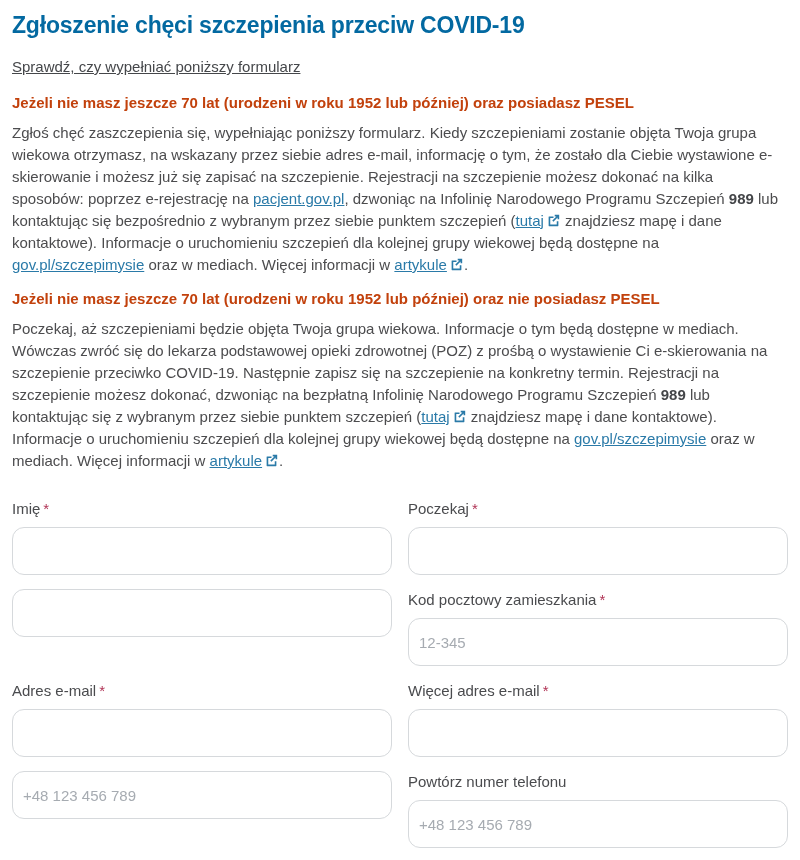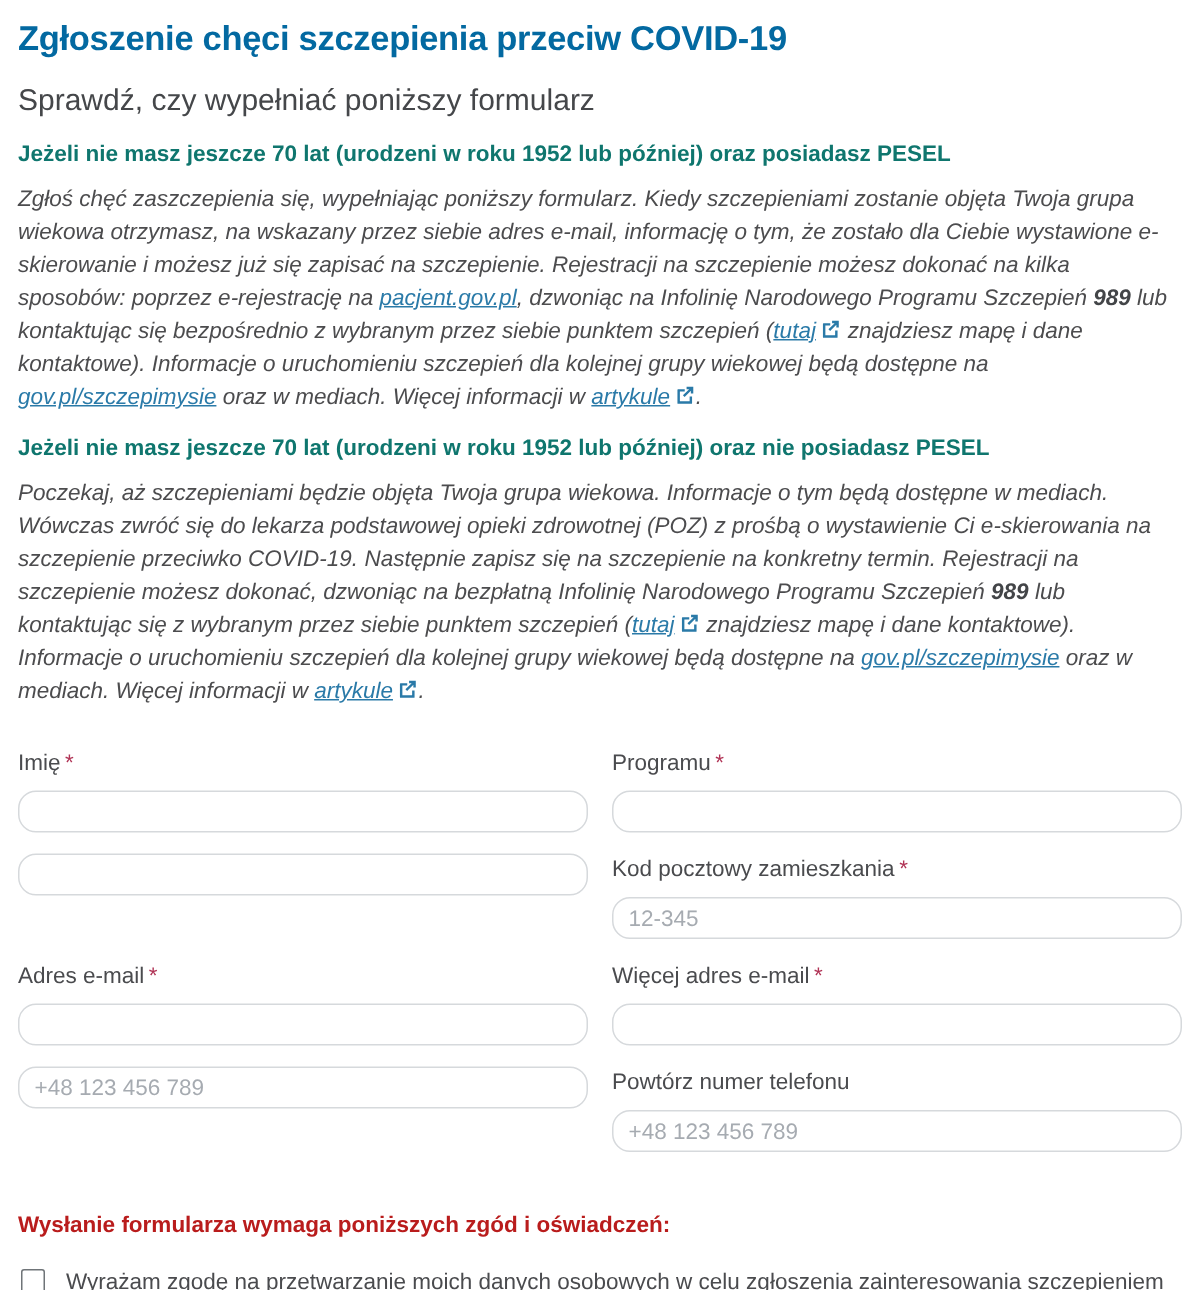--- a/index.html
+++ b/index.html
@@ -16,33 +16,33 @@
   }
   .page-title {
     font-size: 23px;
     line-height: 30px;
     font-weight: 700;
     color: #0369a1;
     letter-spacing: -0.2px;
     margin: 2px 0 16px 0;
   }
   .page-subtitle {
-    font-size: 20px;
+    font-size: 15px;
     color: #45474a;
     margin: 0 0 14px 0;
+    text-decoration: underline;
   }
   .section-heading {
     font-weight: 700;
-    color: #0f766e;
+    color: #c2410c;
     margin: 12px 0 8px 0;
   }
   .section-paragraph {
     color: #4c4c4e;
     margin: 0 0 6px 0;
-    font-style: italic;
   }
   .section-paragraph strong { font-weight: 700; color: #434548; }
   a.link {
     color: #2a7aa8;
     text-decoration: underline;
     cursor: pointer;
   }
   .ext-icon {
     display: inline-block;
     width: 13px;
@@ -60,21 +60,21 @@
     row-gap: 14px;
   }
   .form-field { display: flex; flex-direction: column; }
   .field-label {
     color: #4a4b4e;
     margin-bottom: 7px;
     font-size: 15px;
   }
   .req { color: #b03355; margin-left: 3px; }
   .text-input {
-    height: 28px;
+    height: 48px;
     border: 1px solid #d6d9dc;
     border-radius: 12px;
     background: #ffffff;
     padding: 0 10px;
     font-family: "Liberation Sans", sans-serif;
     font-size: 15px;
     color: #4c4c4e;
     outline: none;
     width: 100%;
   }
@@ -135,21 +135,21 @@
           </svg></span><span>.</span></p>
     </div>
   </div>
 
 <div id="form-grid" class="form-grid">
     <div class="form-field">
       <label class="field-label"><span>Imię</span><span class="req">*</span></label>
       <input type="text" class="text-input" style="">
     </div>
     <div class="form-field">
-      <label class="field-label"><span>Programu</span><span class="req">*</span></label>
+      <label class="field-label"><span>Poczekaj</span><span class="req">*</span></label>
       <input type="text" class="text-input" style="">
     </div>
     <div class="form-field">
       <input type="text" class="text-input" style="">
     </div>
     <div class="form-field">
       <label class="field-label"><span>Kod pocztowy zamieszkania</span><span class="req">*</span></label>
       <input type="text" class="text-input" placeholder="12-345" style="">
     </div>
     <div class="form-field">

